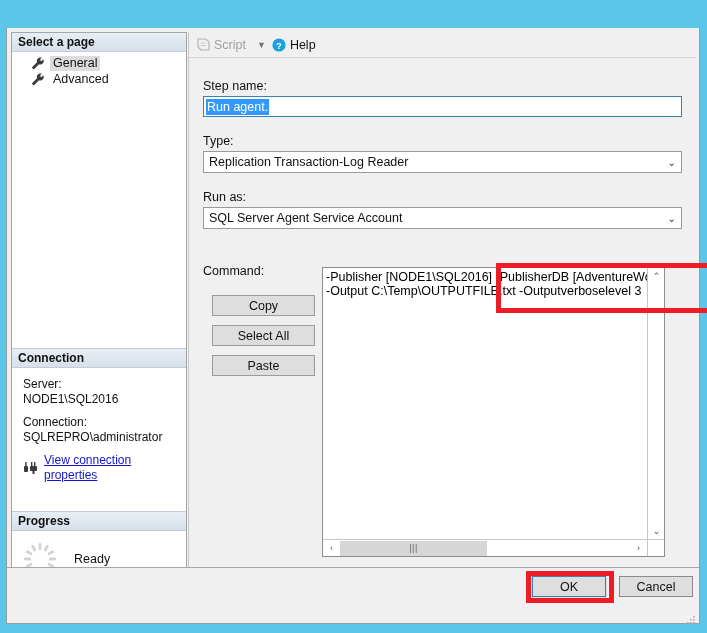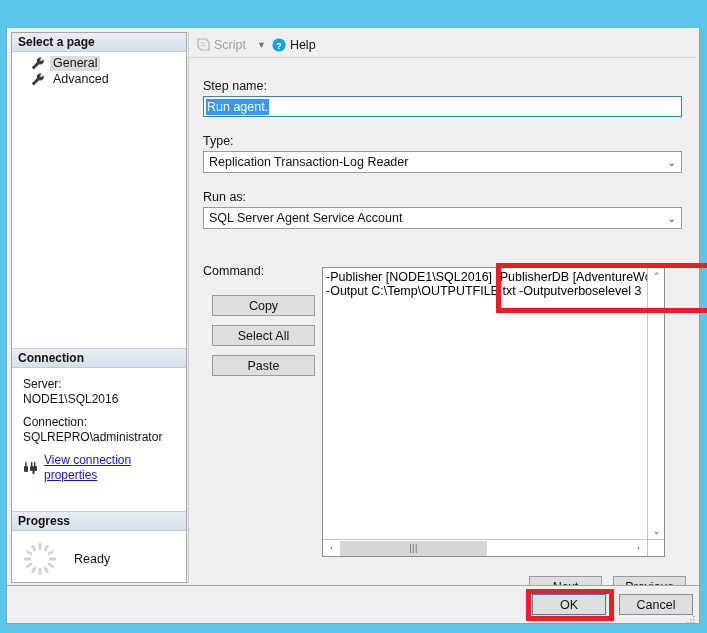--- a/index.html
+++ b/index.html
@@ -237,21 +237,21 @@
     background: #dedede; border: 1px solid #9b9b9b;
     font-size: 12.5px; color: #111;
     display:flex; align-items:center; justify-content:center;
     box-sizing: border-box;
     font-family: "Liberation Sans", sans-serif;
   }
 
   
   .footer {
     position: absolute; left: 0; bottom: 0;
-    width: 692px; height: 38px;
+    width: 692px; height: 56px;
     background: #f0f0f0;
     border-top: 1px solid #a8a8a8;
     box-sizing: border-box;
   }
   .okbtn {
     position: absolute; left: 525px; top: 8px;
     width: 74px; height: 21px;
     background: #dedede; border: 1px solid #3d7fb0;
     outline: 1px solid #dedede;
     font-size: 12.5px; color: #111;

